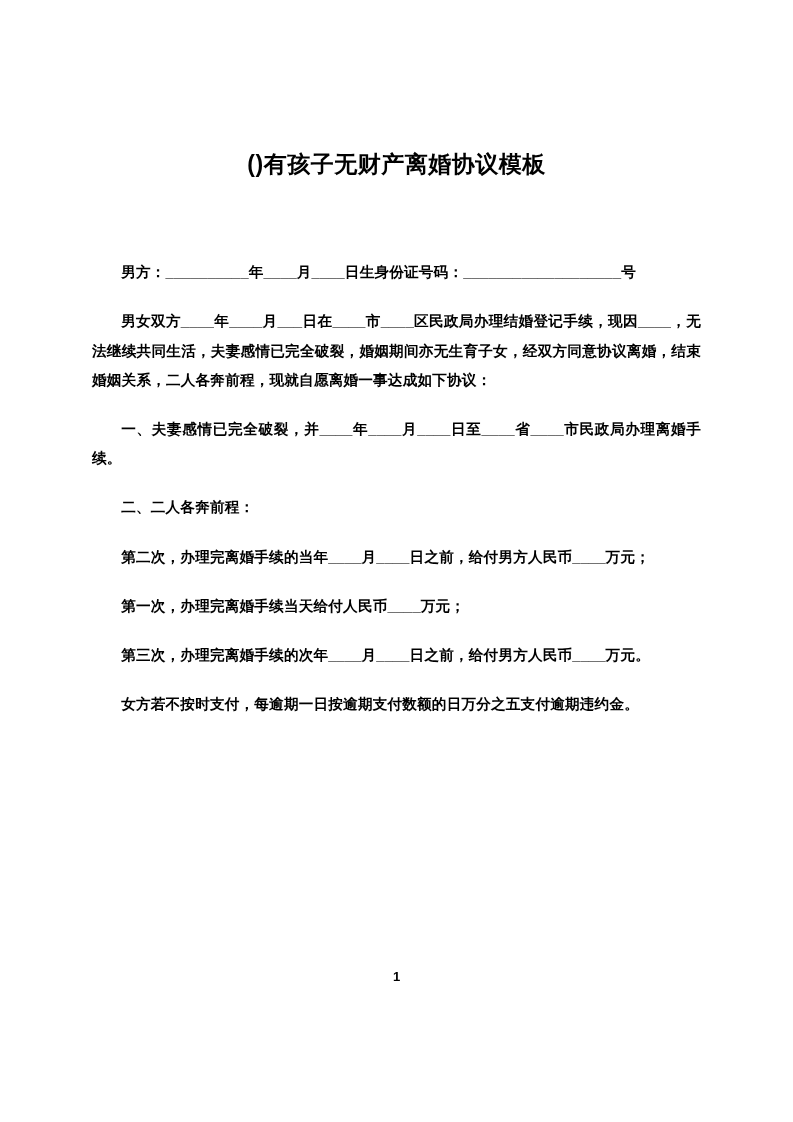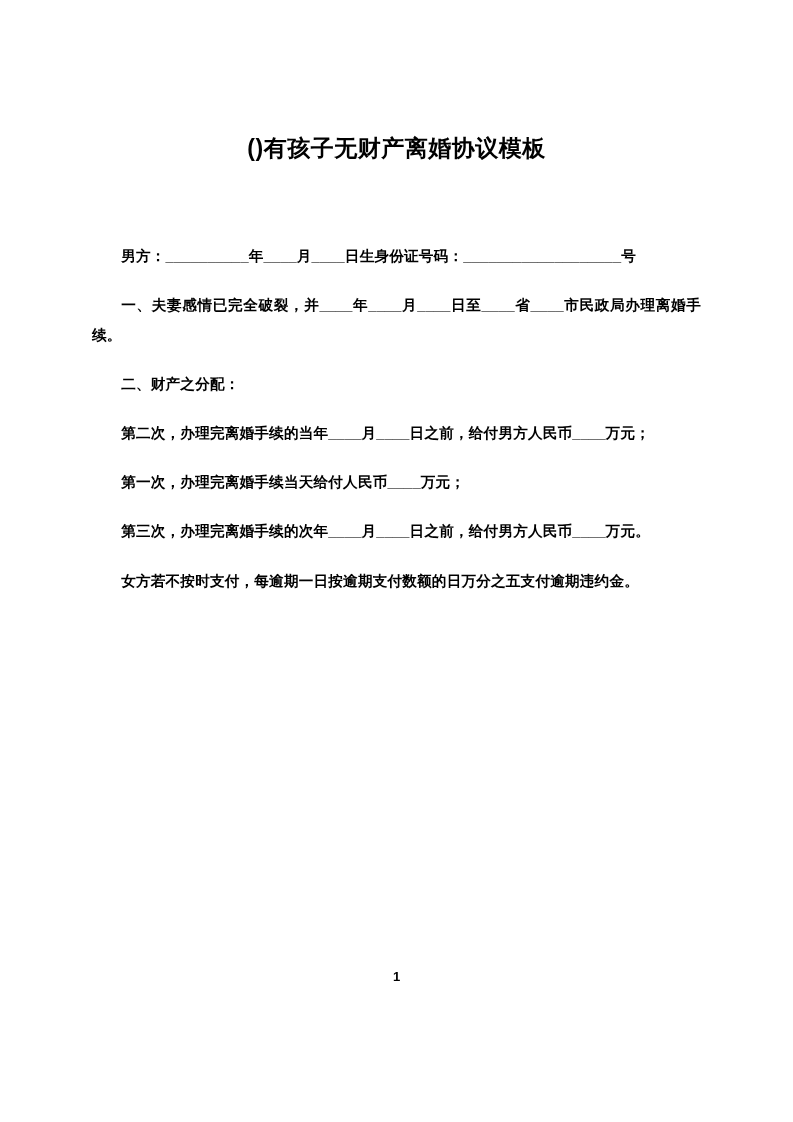--- a/index.html
+++ b/index.html
@@ -13,21 +13,21 @@
     font-family: "Liberation Sans", "DejaVu Sans", sans-serif;
     color: #000000;
     position: relative;
     overflow: hidden;
   }
   .page {
     position: relative;
     width: 793px;
     height: 1022px;
     box-sizing: border-box;
-    padding: 0 92px;
+    padding: 16px 92px;
   }
   .doc-title {
     margin: 0;
     padding-top: 132px;
     font-size: 23px;
     font-weight: bold;
     text-align: center;
     letter-spacing: 0.5px;
     line-height: 1.4;
   }
@@ -59,22 +59,23 @@
 </style>
 </head>
 <body>
 
 <div class="page">
 
   <h1 class="doc-title">()有孩子无财产离婚协议模板</h1>
 
   <div class="body-block">
     <p class="para indent">男方：__________年____月____日生身份证号码：___________________号</p>
+    <p class="para indent">男女双方____年____月___日在____市____区民政局办理结婚登记手续，现因____，无法继续共同生活，夫妻感情已完全破裂，婚姻期间亦无生育子女，经双方同意协议离婚，结束婚姻关系，二人各奔前程，现就自愿离婚一事达成如下协议：</p>
     <p class="para indent">一、夫妻感情已完全破裂，并____年____月____日至____省____市民政局办理离婚手续。</p>
-    <p class="para indent">二、财产之分配：</p>
+    <p class="para indent">二、二人各奔前程：</p>
     <p class="para indent">第二次，办理完离婚手续的当年____月____日之前，给付男方人民币____万元；</p>
     <p class="para indent">第一次，办理完离婚手续当天给付人民币____万元；</p>
     <p class="para indent">第三次，办理完离婚手续的次年____月____日之前，给付男方人民币____万元。</p>
     <p class="para indent">女方若不按时支付，每逾期一日按逾期支付数额的日万分之五支付逾期违约金。</p>
   </div>
 
   <div class="page-number">1</div>
 </div>
 
 </body></html>

